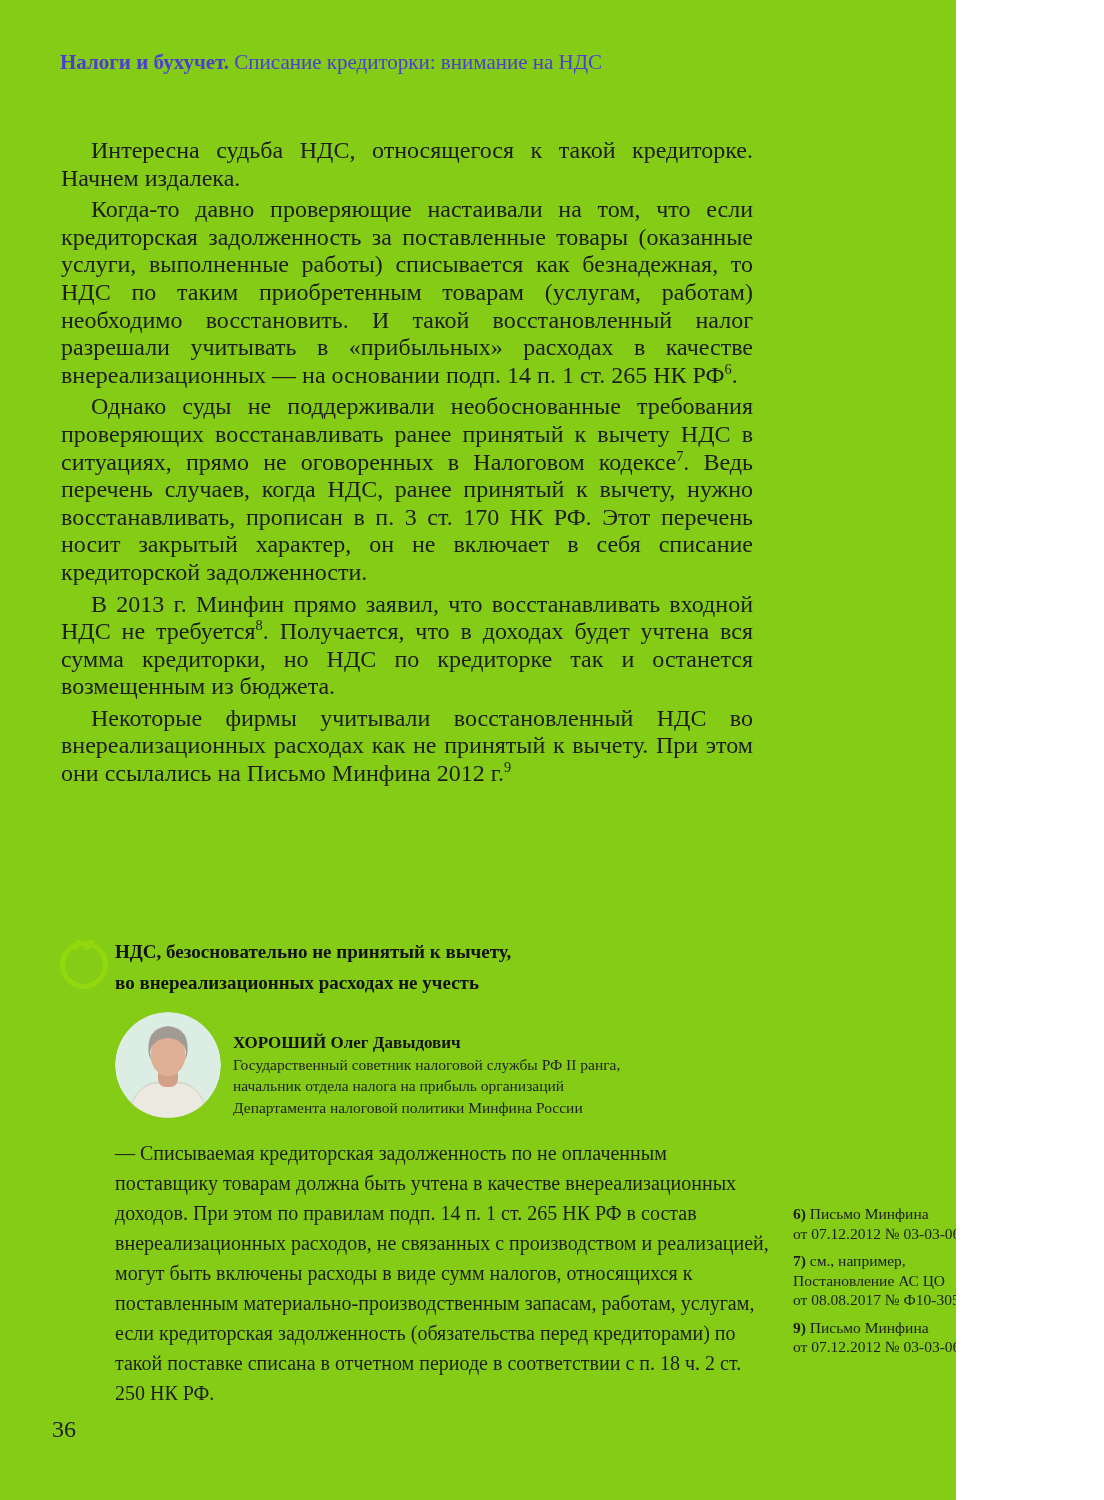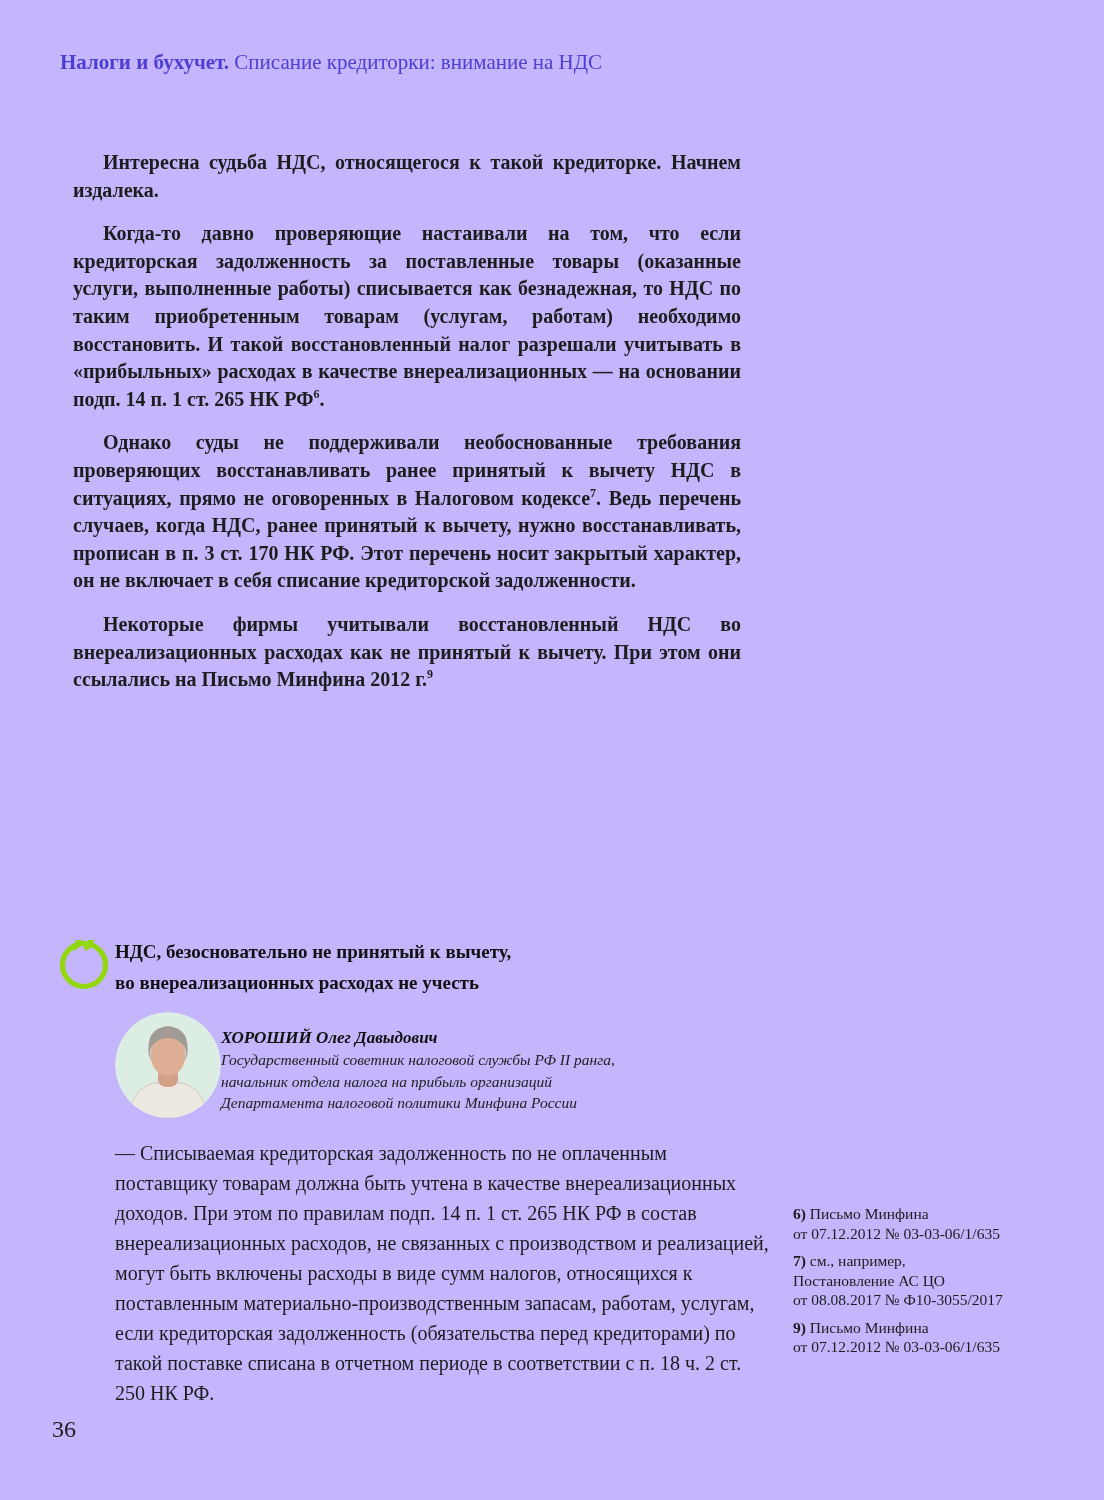--- a/index.html
+++ b/index.html
@@ -2,23 +2,23 @@
 <html lang="ru"><head>
 <meta charset="utf-8">
 <style>
   html, body {
     margin: 0;
     padding: 0;
     background: #ffffff;
   }
   .page {
     position: relative;
-    width: 1104px;
+    width: 956px;
     height: 1500px;
-    background: #c4b5fd;
+    background: #84cc16;
     font-family: "Liberation Serif", "DejaVu Serif", serif;
     color: #1d1d1d;
     overflow: hidden;
   }
 
   
   .header {
     position: absolute;
     left: 60px;
     top: 50px;
@@ -29,26 +29,25 @@
   .header .hdr-bold { font-weight: bold; }
 
   
   .content {
     position: absolute;
     left: 57px;
     top: 133px;
     width: 700px;
   }
   .body-para {
-    margin: 16px;
-    font-size: 20px;
+    margin: 4px;
+    font-size: 24px;
     line-height: 27.6px;
     text-align: justify;
     text-indent: 30px;
-    font-weight: bold;
   }
   .body-para sup, .answer sup {
     font-size: 0.6em;
     line-height: 0;
     vertical-align: super;
   }
 
   
   .quote-section {
     position: absolute;
@@ -67,23 +66,22 @@
     margin: 0 0 0 58px;
     font-size: 19px;
     line-height: 31px;
     font-weight: bold;
     white-space: pre-line;
     color: #111;
   }
   .expert-row {
     margin: 14px 0 0 58px;
     display: flex;
-    align-items: center;
-    gap: 0;
-    font-style: italic;
+    align-items: flex-end;
+    gap: 12px;
   }
   .avatar {
     flex: 0 0 auto;
     width: 106px;
     height: 106px;
     border-radius: 50%;
     overflow: hidden;
   }
   .expert-info { padding-top: 11px; }
   .expert-name {
@@ -137,20 +135,21 @@
 <div class="page">
 
   <div class="header">
     <span class="hdr-bold">Налоги и бухучет.</span><span> Списание кредиторки: внимание на НДС</span>
   </div>
 
   <div class="content">
     <p class="body-para">Интересна судьба НДС, относящегося к такой кредиторке. Начнем издалека.</p>
     <p class="body-para">Когда-то давно проверяющие настаивали на том, что если кредиторская задолженность за поставленные товары (оказанные услуги, выполненные работы) списывается как безнадежная, то НДС по таким приобретенным товарам (услугам, работам) необходимо восстановить. И такой восстановленный налог разрешали учитывать в «прибыльных» расходах в качестве внереализационных — на основании подп. 14 п. 1 ст. 265 НК РФ<sup>6</sup>.</p>
     <p class="body-para">Однако суды не поддерживали необоснованные требования проверяющих восстанавливать ранее принятый к вычету НДС в ситуациях, прямо не оговоренных в Налоговом кодексе<sup>7</sup>. Ведь перечень случаев, когда НДС, ранее принятый к вычету, нужно восстанавливать, прописан в п. 3 ст. 170 НК РФ. Этот перечень носит закрытый характер, он не включает в себя списание кредиторской задолженности.</p>
+    <p class="body-para">В 2013 г. Минфин прямо заявил, что восстанавливать входной НДС не требуется<sup>8</sup>. Получается, что в доходах будет учтена вся сумма кредиторки, но НДС по кредиторке так и останется возмещенным из бюджета.</p>
     <p class="body-para">Некоторые фирмы учитывали восстановленный НДС во внереализационных расходах как не принятый к вычету. При этом они ссылались на Письмо Минфина 2012 г.<sup>9</sup></p>
   </div>
 
   <div class="quote-section">
     <span class="quote-icon">
       <svg width="50" height="50" viewBox="0 0 50 50" aria-hidden="true">
         <circle cx="25" cy="25" r="21.5" fill="none" stroke="#93d80e" stroke-width="5.2"></circle>
         <text x="25" y="34" text-anchor="middle" font-family="'DejaVu Serif', serif" font-size="52" font-weight="bold" fill="#93d80e">”</text>
       </svg>
     </span>

